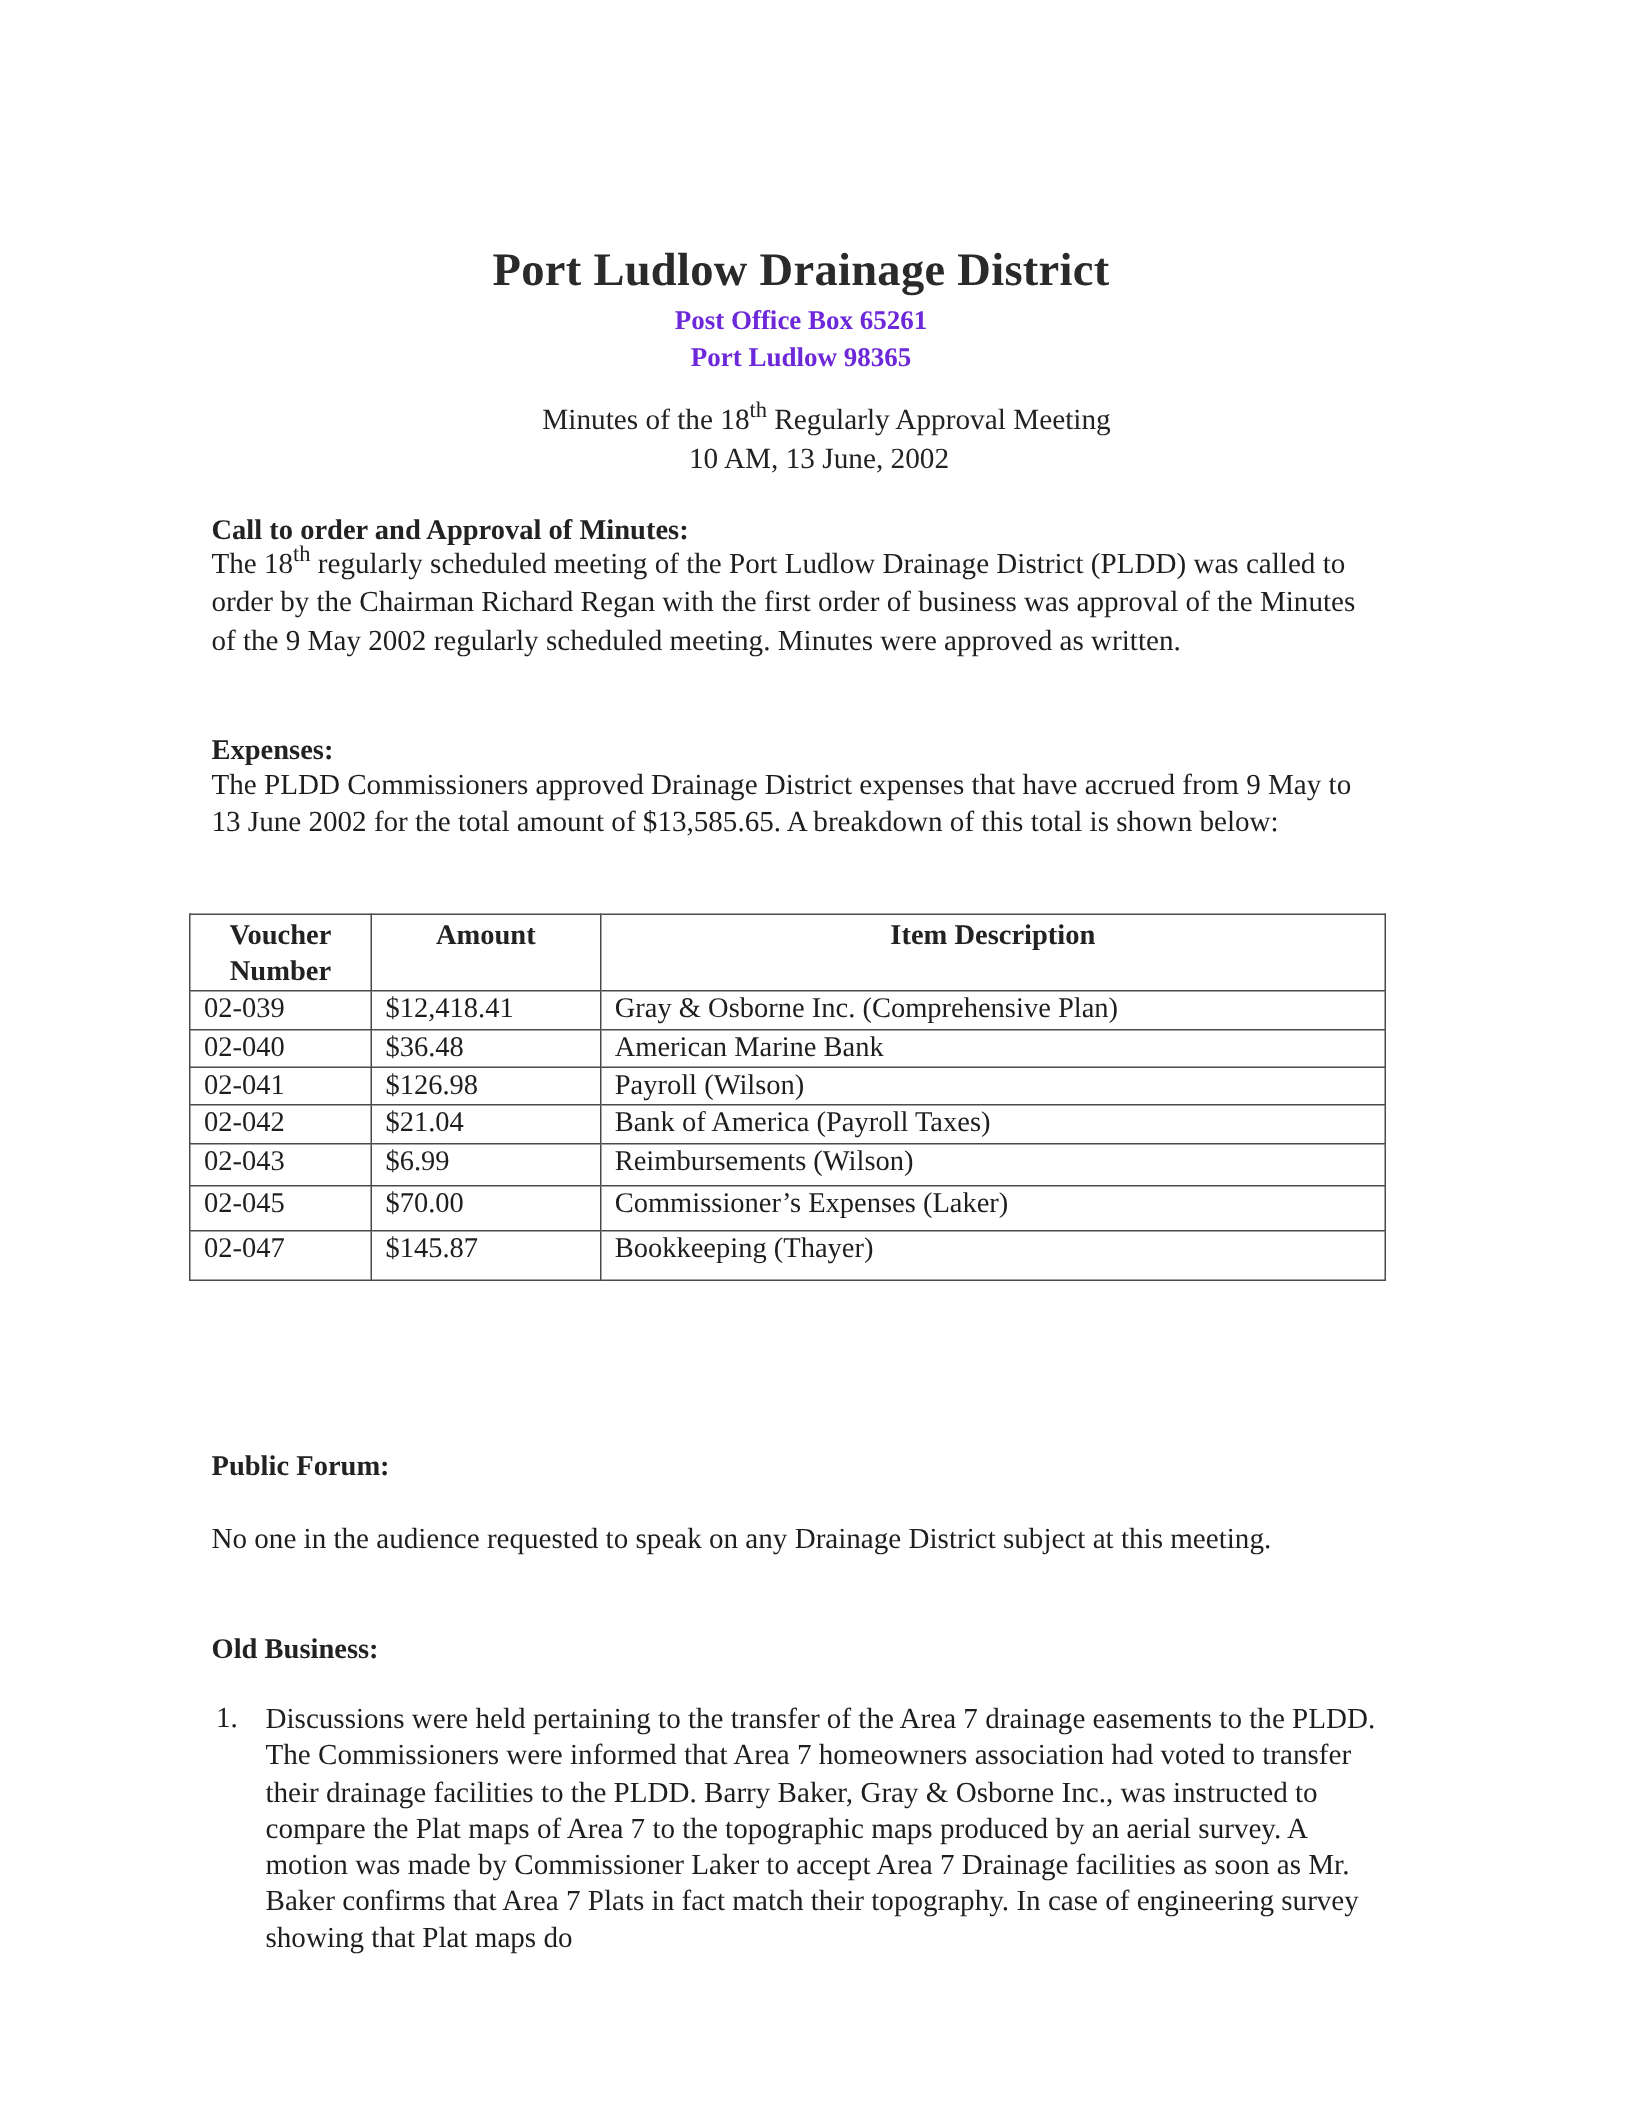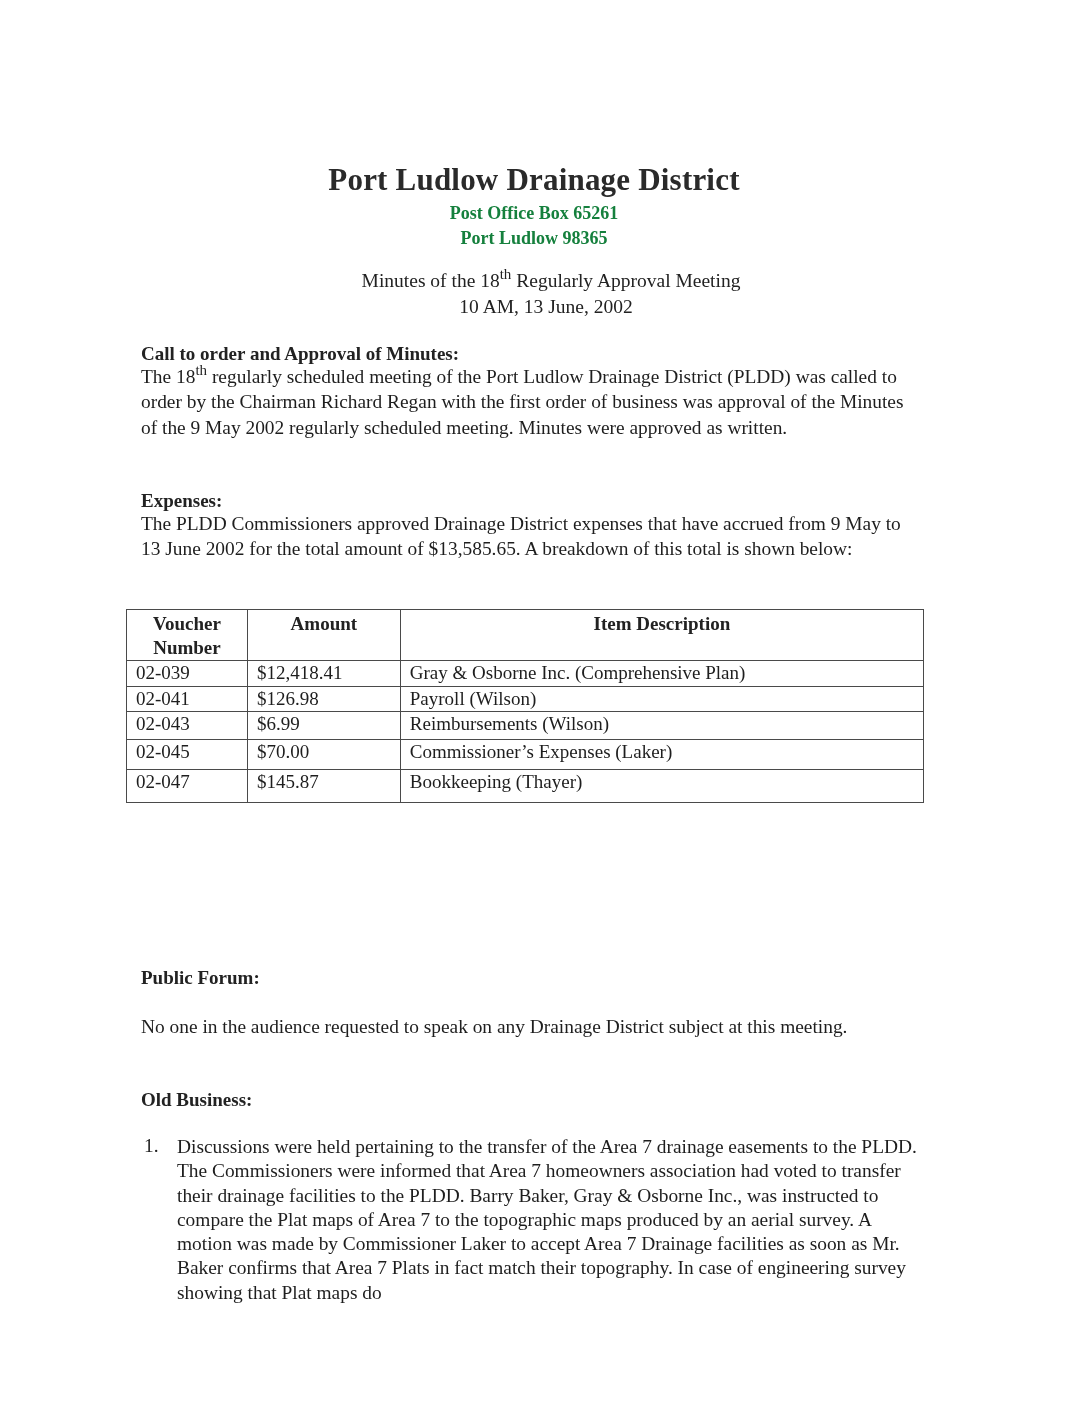--- a/index.html
+++ b/index.html
@@ -3,21 +3,21 @@
 <meta charset="utf-8">
 <style>
   html, body { margin: 0; padding: 0; }
   body {
     width: 1088px; height: 1408px; background: #ffffff; position: relative; overflow: hidden;
     font-family: "Liberation Serif", "DejaVu Serif", serif; color: #1e1e1e;
   }
   .abs { position: absolute; }
   .center { left: 0; width: 1068px; text-align: center; }
   .title { top: 162px; font-size: 31px; font-weight: bold; color: #2a2a2a; letter-spacing: 0.2px; }
-  .addr { font-size: 18px; font-weight: bold; color: #15803d; }
+  .addr { font-size: 18px; font-weight: bold; color: #6d28d9; }
   .addr1 { top: 203px; }
   .addr2 { top: 228px; }
   .subtitle { font-size: 19.5px; color: #222; }
   .sub1 { top: 270px; left: 0; width: 1102px; }
   .sub2 { top: 296px; left: 0; width: 1092px; }
   sup { font-size: 15px; vertical-align: 8px; line-height: 0; }
   .heading { left: 141px; font-size: 19px; font-weight: bold; color: #222; }
   .para { left: 141px; width: 780px; font-size: 19.4px; line-height: 25.3px; color: #1e1e1e; }
   table.exp {
     position: absolute; left: 126px; top: 609px; width: 798px;
@@ -62,23 +62,33 @@
       <th>Item Description</th>
     </tr>
   </thead>
   <tbody id="expense-rows">
       <tr style="height: 26px;">
         <td>02-039</td>
         <td>$12,418.41</td>
         <td>Gray &amp; Osborne Inc. (Comprehensive Plan)</td>
       </tr>
       <tr style="height: 25px;">
+        <td>02-040</td>
+        <td>$36.48</td>
+        <td>American Marine Bank</td>
+      </tr>
+      <tr style="height: 25px;">
         <td>02-041</td>
         <td>$126.98</td>
         <td>Payroll (Wilson)</td>
+      </tr>
+      <tr style="height: 26px;">
+        <td>02-042</td>
+        <td>$21.04</td>
+        <td>Bank of America (Payroll Taxes)</td>
       </tr>
       <tr style="height: 28px;">
         <td>02-043</td>
         <td>$6.99</td>
         <td>Reimbursements (Wilson)</td>
       </tr>
       <tr style="height: 30px;">
         <td>02-045</td>
         <td>$70.00</td>
         <td>Commissioner’s Expenses (Laker)</td>

